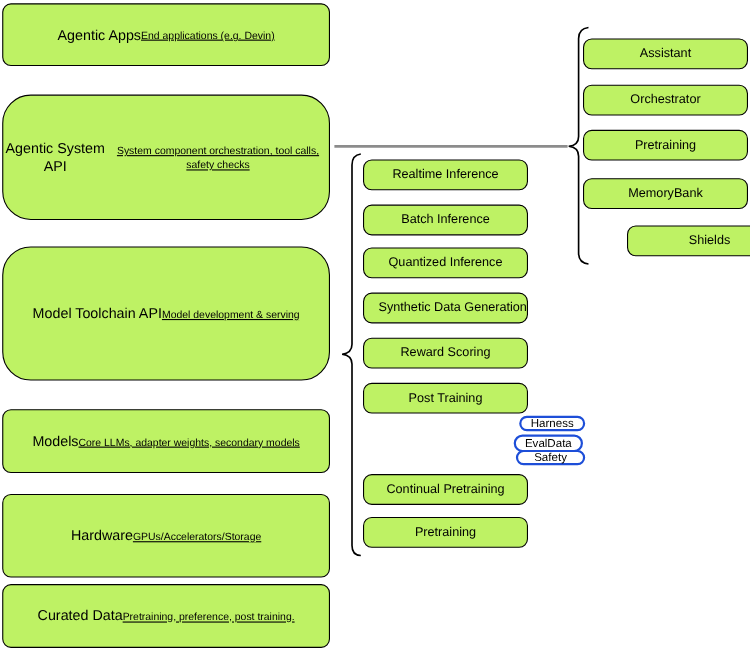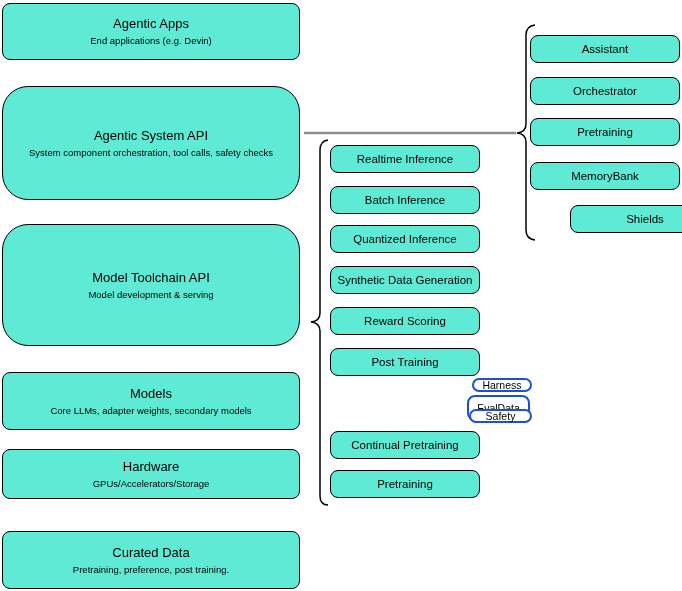--- a/index.html
+++ b/index.html
@@ -2,29 +2,29 @@
 <html><head>
 <meta charset="utf-8">
 <style>
   html,body{margin:0;padding:0;background:#ffffff;}
   .canvas{
     position:relative;width:682px;height:591px;background:#ffffff;overflow:hidden;
     font-family:"Liberation Sans","DejaVu Sans",sans-serif;color:#000;
   }
   .svg-layer{position:absolute;left:0;top:0;width:682px;height:591px;z-index:0;}
   .box{
-    position:absolute;box-sizing:border-box;background:#5eead4;border:1px solid #000;
-    display:flex;flex-direction:column;align-items:center;justify-content:center;
+    position:absolute;box-sizing:border-box;background:#bef264;border:1px solid #000;
+    display:flex;align-items:center;justify-content:center;
     text-align:center;z-index:1;
   }
   .lbox{left:2px;width:298px;}
   .r8{border-radius:8px;}
   .r26{border-radius:26px;}
   .box-title{font-size:13px;line-height:16px;}
-  .box-subtitle{font-size:9.5px;line-height:13px;margin-top:2px;}
+  .box-subtitle{font-size:9.5px;line-height:13px;margin-top:2px;text-decoration:underline;}
   .item{
     left:330px;width:150px;height:28px;border-radius:8px;
     font-size:11.5px;
   }
   .ritem{
     left:530px;width:150px;height:28px;border-radius:8px;
     font-size:11.5px;
   }
   .pill{
     position:absolute;box-sizing:border-box;background:#fff;border:2px solid #1d4ed8;
@@ -59,59 +59,59 @@
   <div class="box lbox r26" style="top:224px;height:122px;">
     <div class="box-title">Model Toolchain API</div>
     <div class="box-subtitle">Model development &amp; serving</div>
   </div>
 
   <div class="box lbox r8" style="top:372px;height:58px;">
     <div class="box-title">Models</div>
     <div class="box-subtitle">Core LLMs, adapter weights, secondary models</div>
   </div>
 
-  <div class="box lbox r8" style="top:449px;height:50px;align-items:center;">
+  <div class="box lbox r8" style="top:449px;height:76px;align-items:center;">
     <div class="box-title">Hardware</div>
     <div class="box-subtitle">GPUs/Accelerators/Storage</div>
   </div>
 
   <div class="box item" style="top:145px;">
     <span>Realtime Inference</span>
   </div>
 
   <div class="box lbox r8" style="top:531px;height:58px;">
     <div class="box-title">Curated Data</div>
     <div class="box-subtitle">Pretraining, preference, post training.</div>
   </div>
   <div class="box item" style="top:186px;">
     <span>Batch Inference</span>
   </div>
   <div class="box item" style="top:225px;">
     <span>Quantized Inference</span>
   </div>
-  <div class="box item" style="top:266px;">
+  <div class="box item" style="top:266px;justify-content:flex-end;">
     <span>Synthetic Data Generation</span>
   </div>
   <div class="box item" style="top:307px;">
     <span>Reward Scoring</span>
   </div>
   <div class="box item" style="top:348px;">
     <span>Post Training</span>
   </div>
   <div class="box item" style="top:431px;">
     <span>Continual Pretraining</span>
   </div>
   <div class="box item" style="top:470px;">
     <span>Pretraining</span>
   </div>
 
   <div class="pill" style="left:472px;top:378px;width:60px;height:14px;">
     <span>Harness</span>
   </div>
-  <div class="pill" style="left:467px;top:395px;width:63px;height:26px;">
+  <div class="pill" style="left:467px;top:395px;width:63px;height:16px;">
     <span>EvalData</span>
   </div>
   <div class="pill" style="left:469px;top:409px;width:63px;height:14px;">
     <span>Safety</span>
   </div>
 
   <div class="box ritem" style="top:77px;">
     <span>Orchestrator</span>
   </div>
   <div class="box ritem" style="top:35px;">

